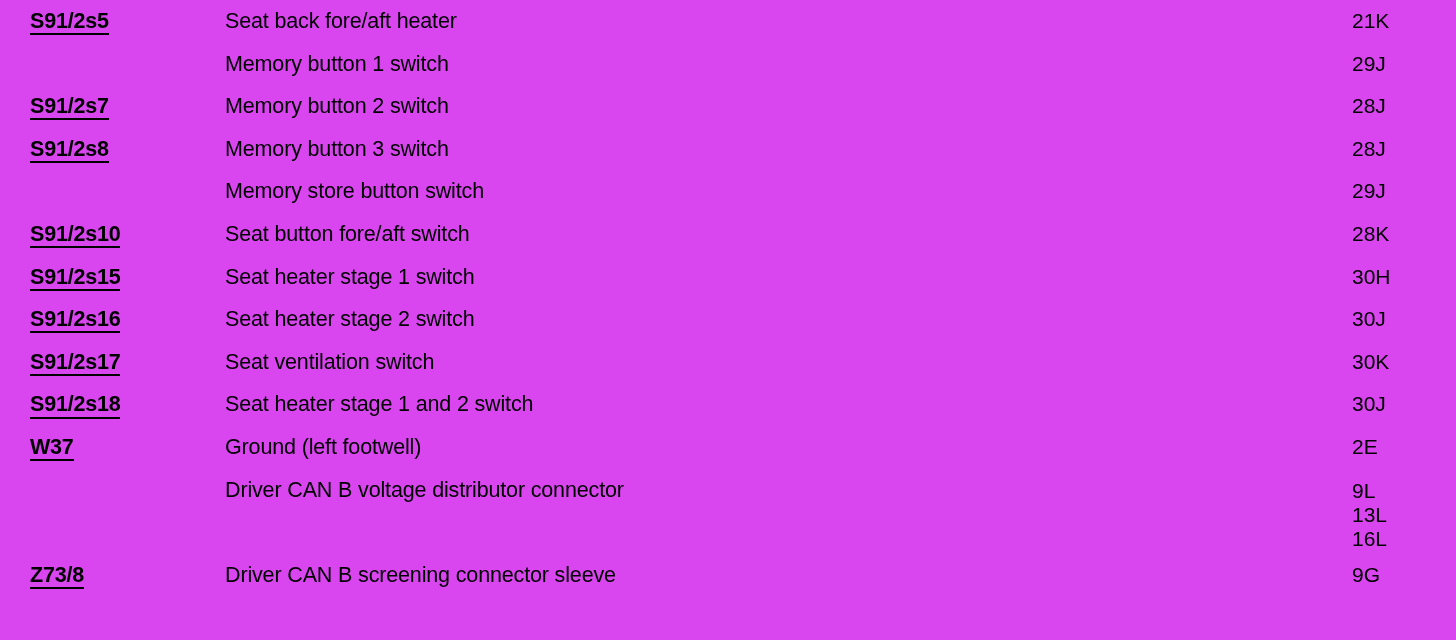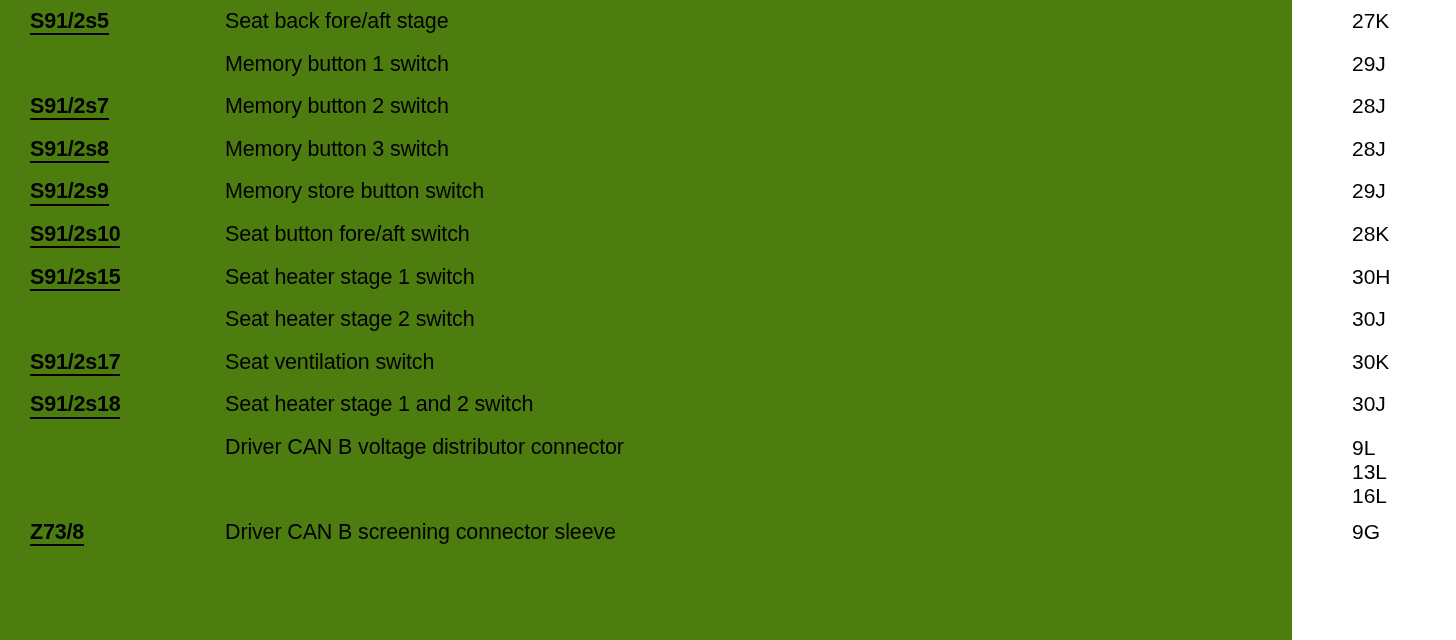--- a/index.html
+++ b/index.html
@@ -10,23 +10,23 @@
   }
   body {
     width: 1456px;
     height: 640px;
     font-family: "Liberation Sans", sans-serif;
     color: #000000;
     overflow: hidden;
   }
   .legend-sheet {
     position: relative;
-    width: 1292px;
+    width: 1456px;
     height: 640px;
-    background: #4d7c0f;
+    background: #d946ef;
     text-decoration: underline;
   }
   .legend-rows {
     position: absolute;
     top: 0;
     left: 0;
     width: 1456px;
   }
   .legend-row {
     position: relative;
@@ -86,65 +86,70 @@
     width: 1456px;
   }
 </style>
 </head>
 <body>
 
 <div class="legend-sheet">
   <div class="legend-rows" id="legend-rows">
       <div class="legend-row">
         <div class="code-cell"><span class="code-text">S91/2s5</span></div>
-        <div class="desc-cell">Seat back fore/aft stage</div>
-        <div class="loc-cell">27K</div>
+        <div class="desc-cell">Seat back fore/aft heater</div>
+        <div class="loc-cell">21K</div>
       </div>
       <div class="legend-row">
         <div class="desc-cell">Memory button 1 switch</div>
         <div class="loc-cell">29J</div>
       </div>
       <div class="legend-row">
         <div class="code-cell"><span class="code-text">S91/2s7</span></div>
         <div class="desc-cell">Memory button 2 switch</div>
         <div class="loc-cell">28J</div>
       </div>
       <div class="legend-row">
         <div class="code-cell"><span class="code-text">S91/2s8</span></div>
         <div class="desc-cell">Memory button 3 switch</div>
         <div class="loc-cell">28J</div>
       </div>
       <div class="legend-row">
-        <div class="code-cell"><span class="code-text">S91/2s9</span></div>
         <div class="desc-cell">Memory store button switch</div>
         <div class="loc-cell">29J</div>
       </div>
       <div class="legend-row">
         <div class="code-cell"><span class="code-text">S91/2s10</span></div>
         <div class="desc-cell">Seat button fore/aft switch</div>
         <div class="loc-cell">28K</div>
       </div>
       <div class="legend-row">
         <div class="code-cell"><span class="code-text">S91/2s15</span></div>
         <div class="desc-cell">Seat heater stage 1 switch</div>
         <div class="loc-cell">30H</div>
       </div>
       <div class="legend-row">
+        <div class="code-cell"><span class="code-text">S91/2s16</span></div>
         <div class="desc-cell">Seat heater stage 2 switch</div>
         <div class="loc-cell">30J</div>
       </div>
       <div class="legend-row">
         <div class="code-cell"><span class="code-text">S91/2s17</span></div>
         <div class="desc-cell">Seat ventilation switch</div>
         <div class="loc-cell">30K</div>
       </div>
       <div class="legend-row">
         <div class="code-cell"><span class="code-text">S91/2s18</span></div>
         <div class="desc-cell">Seat heater stage 1 and 2 switch</div>
         <div class="loc-cell">30J</div>
+      </div>
+      <div class="legend-row">
+        <div class="code-cell"><span class="code-text">W37</span></div>
+        <div class="desc-cell">Ground (left footwell)</div>
+        <div class="loc-cell">2E</div>
       </div>
       <div class="legend-row">
         <div class="desc-cell">Driver CAN B voltage distributor connector</div>
         <div class="loc-cell multi">
           <span class="loc-line">9L</span>
           <span class="loc-line">13L</span>
           <span class="loc-line">16L</span>
         </div>
       </div>
       <div class="spacer-row"></div>

